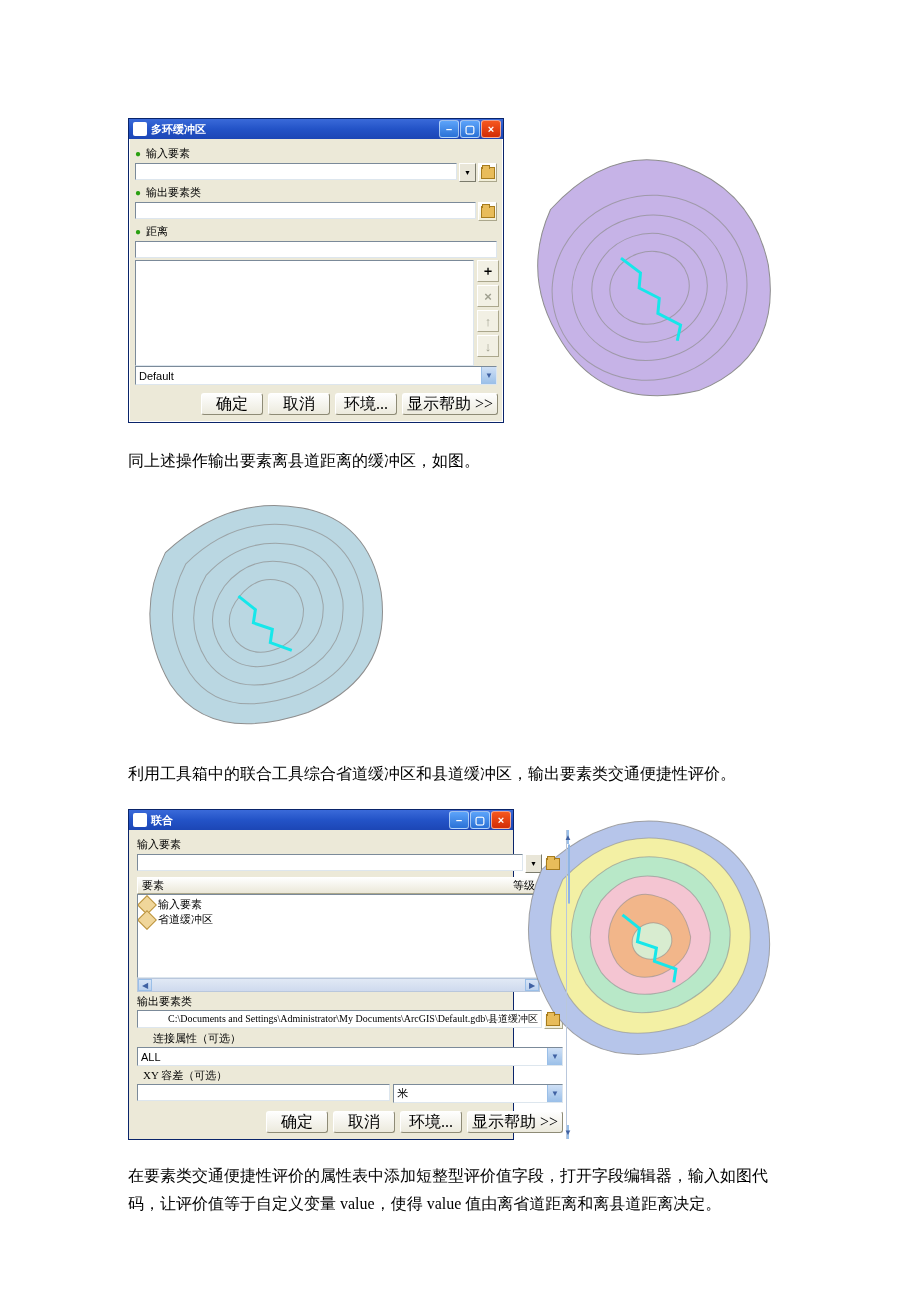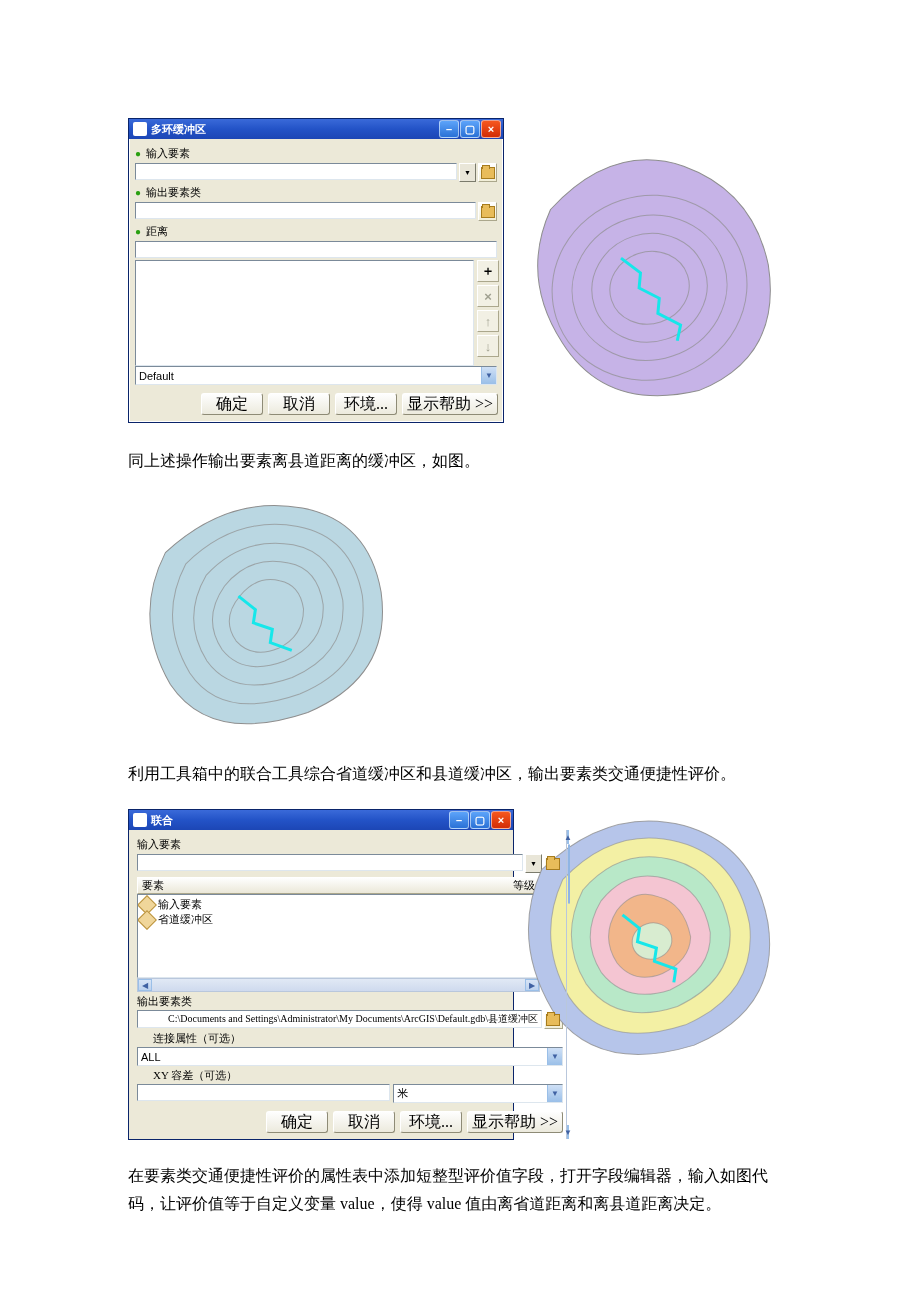--- a/index.html
+++ b/index.html
@@ -445,21 +445,21 @@
                 <span class="folder"></span>
               </div>
           </div>
 
           <div class="cap" style="margin-left:16px;">连接属性（可选）</div>
           <div class="select">
             <span>ALL</span>
             <span class="dd-btn">▼</span>
           </div>
 
-          <div class="cap" style="margin-left:16px;">XY 容差（可选）</div>
+          <div class="cap" style="margin-left:6px;">XY 容差（可选）</div>
           <div class="xy-row">
             <div class="text-input" style="flex:3;"></div>
             <div class="select" style="flex:2;">
               <span>米</span>
               <span class="dd-btn">▼</span>
             </div>
           </div>
 
           <div class="footer-buttons" style="padding:8px 0 4px 0;">
             <div class="btn">确定</div>

